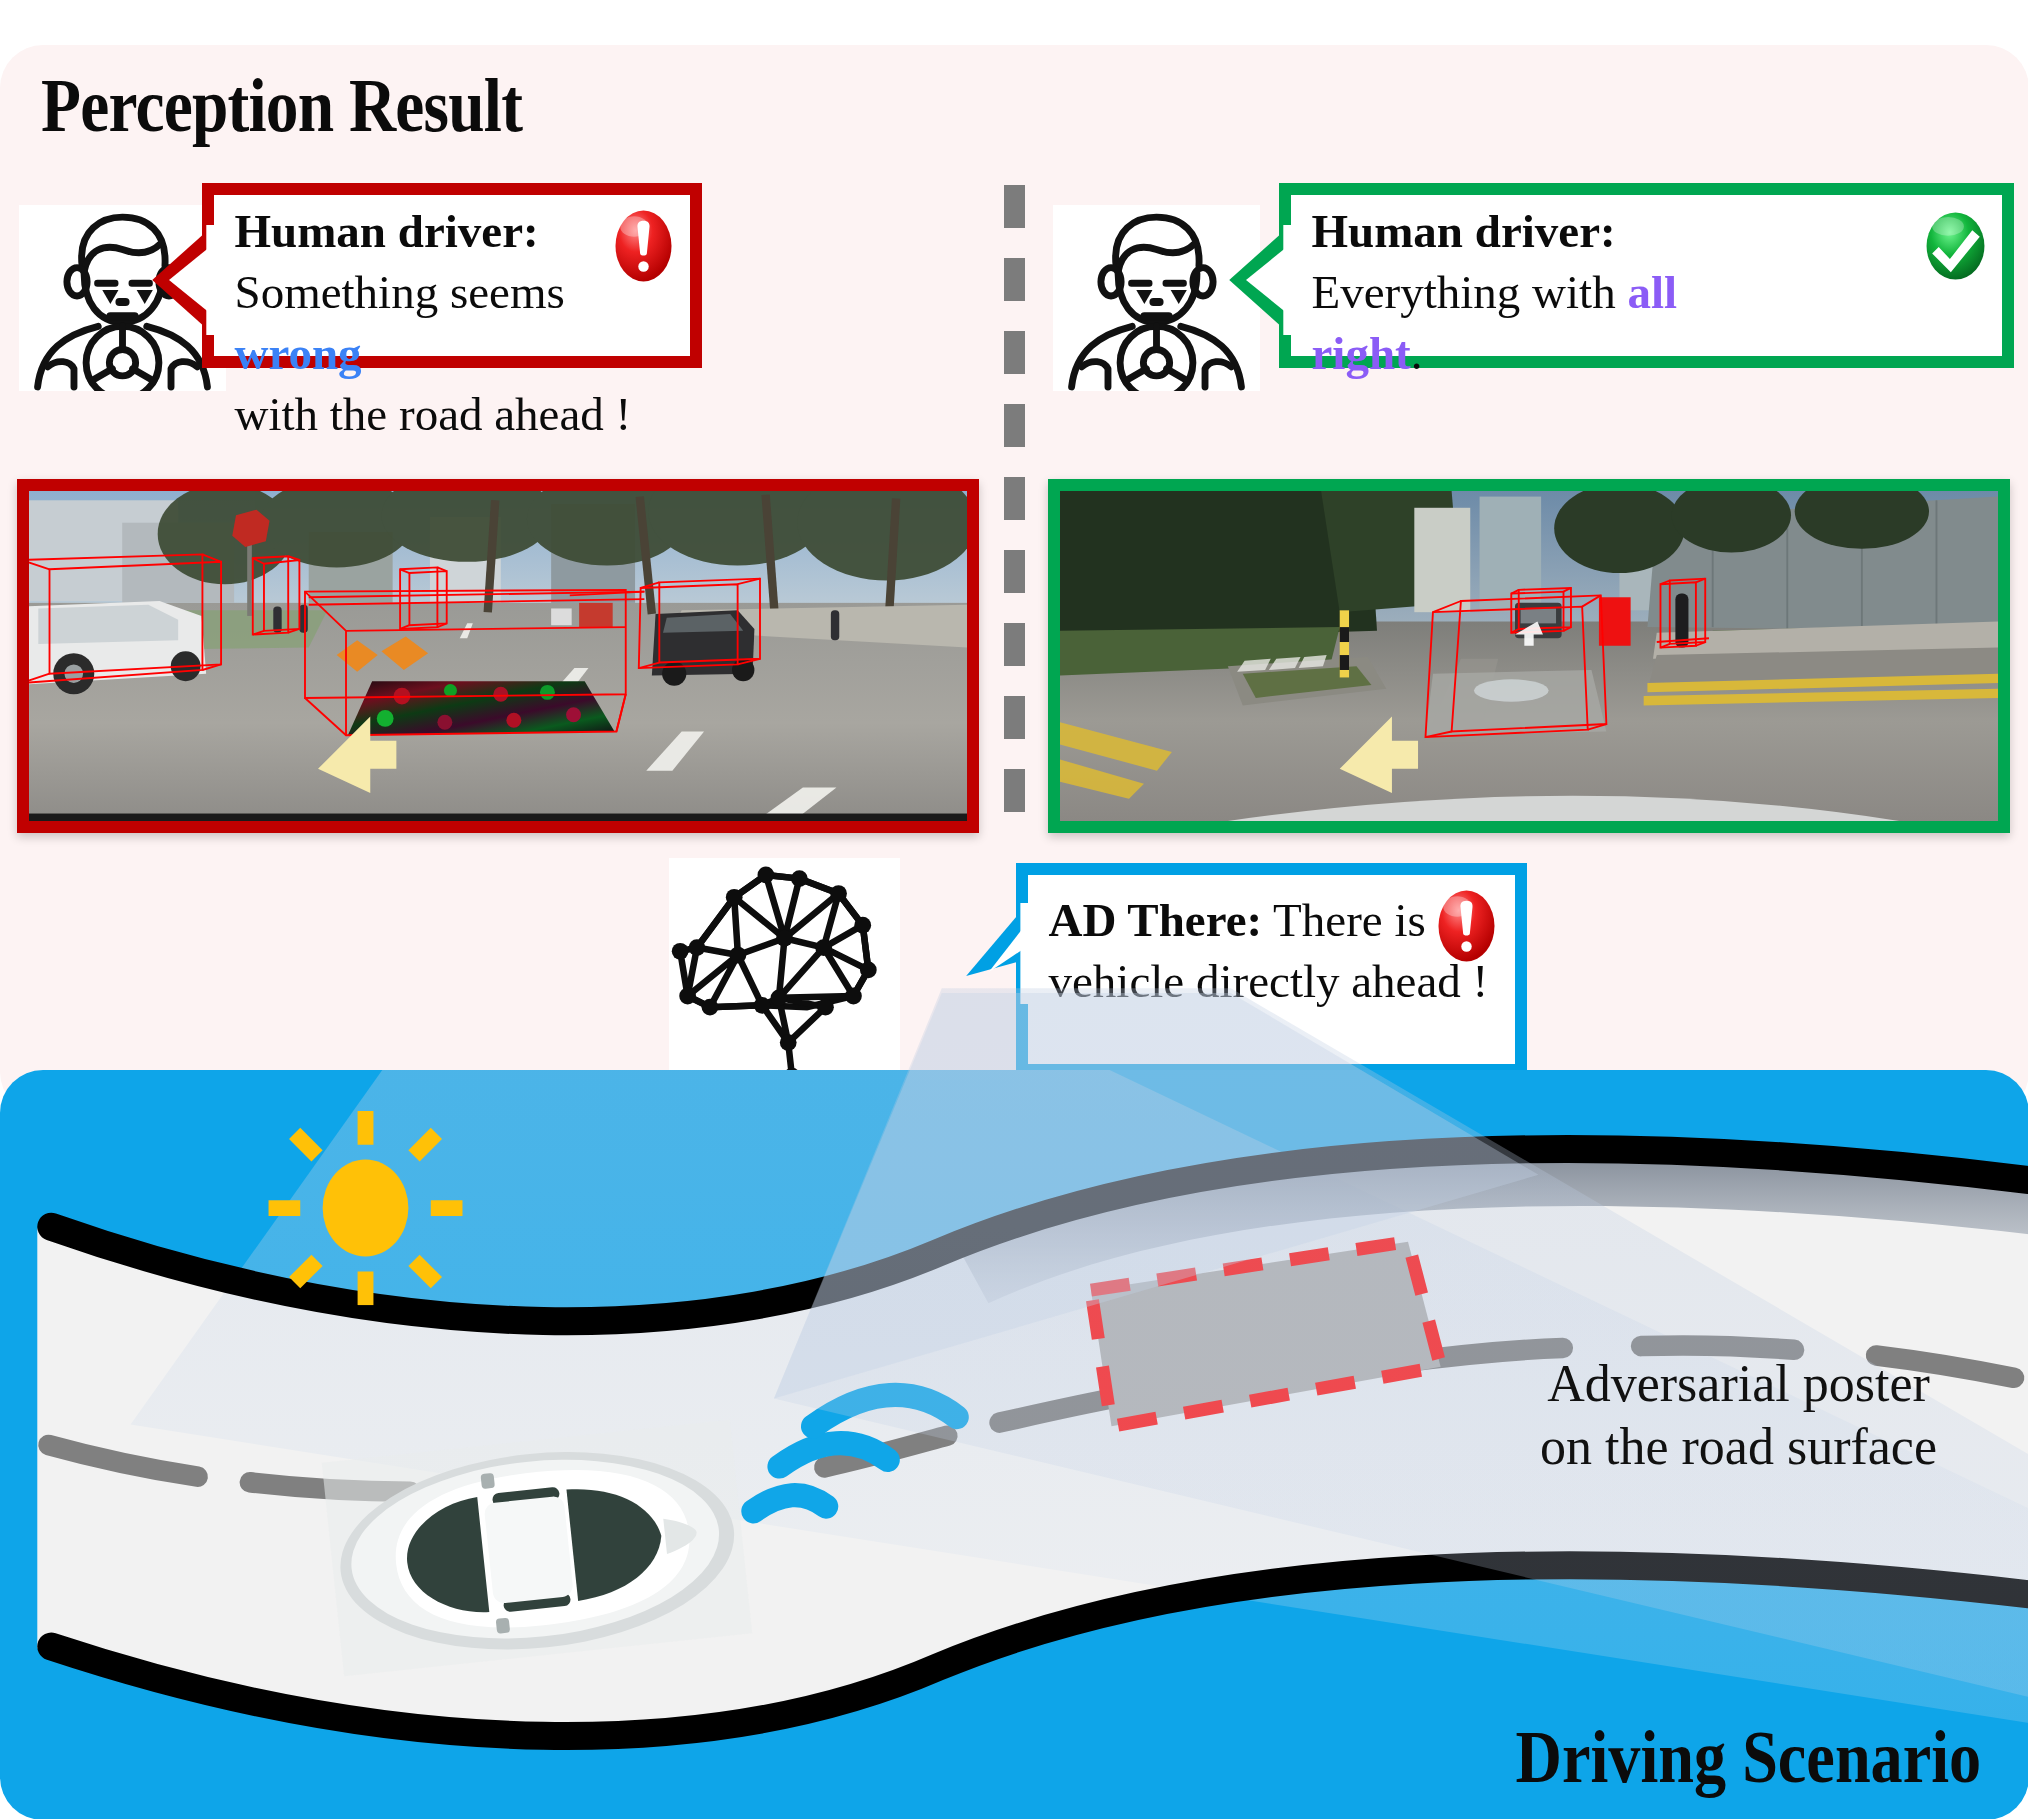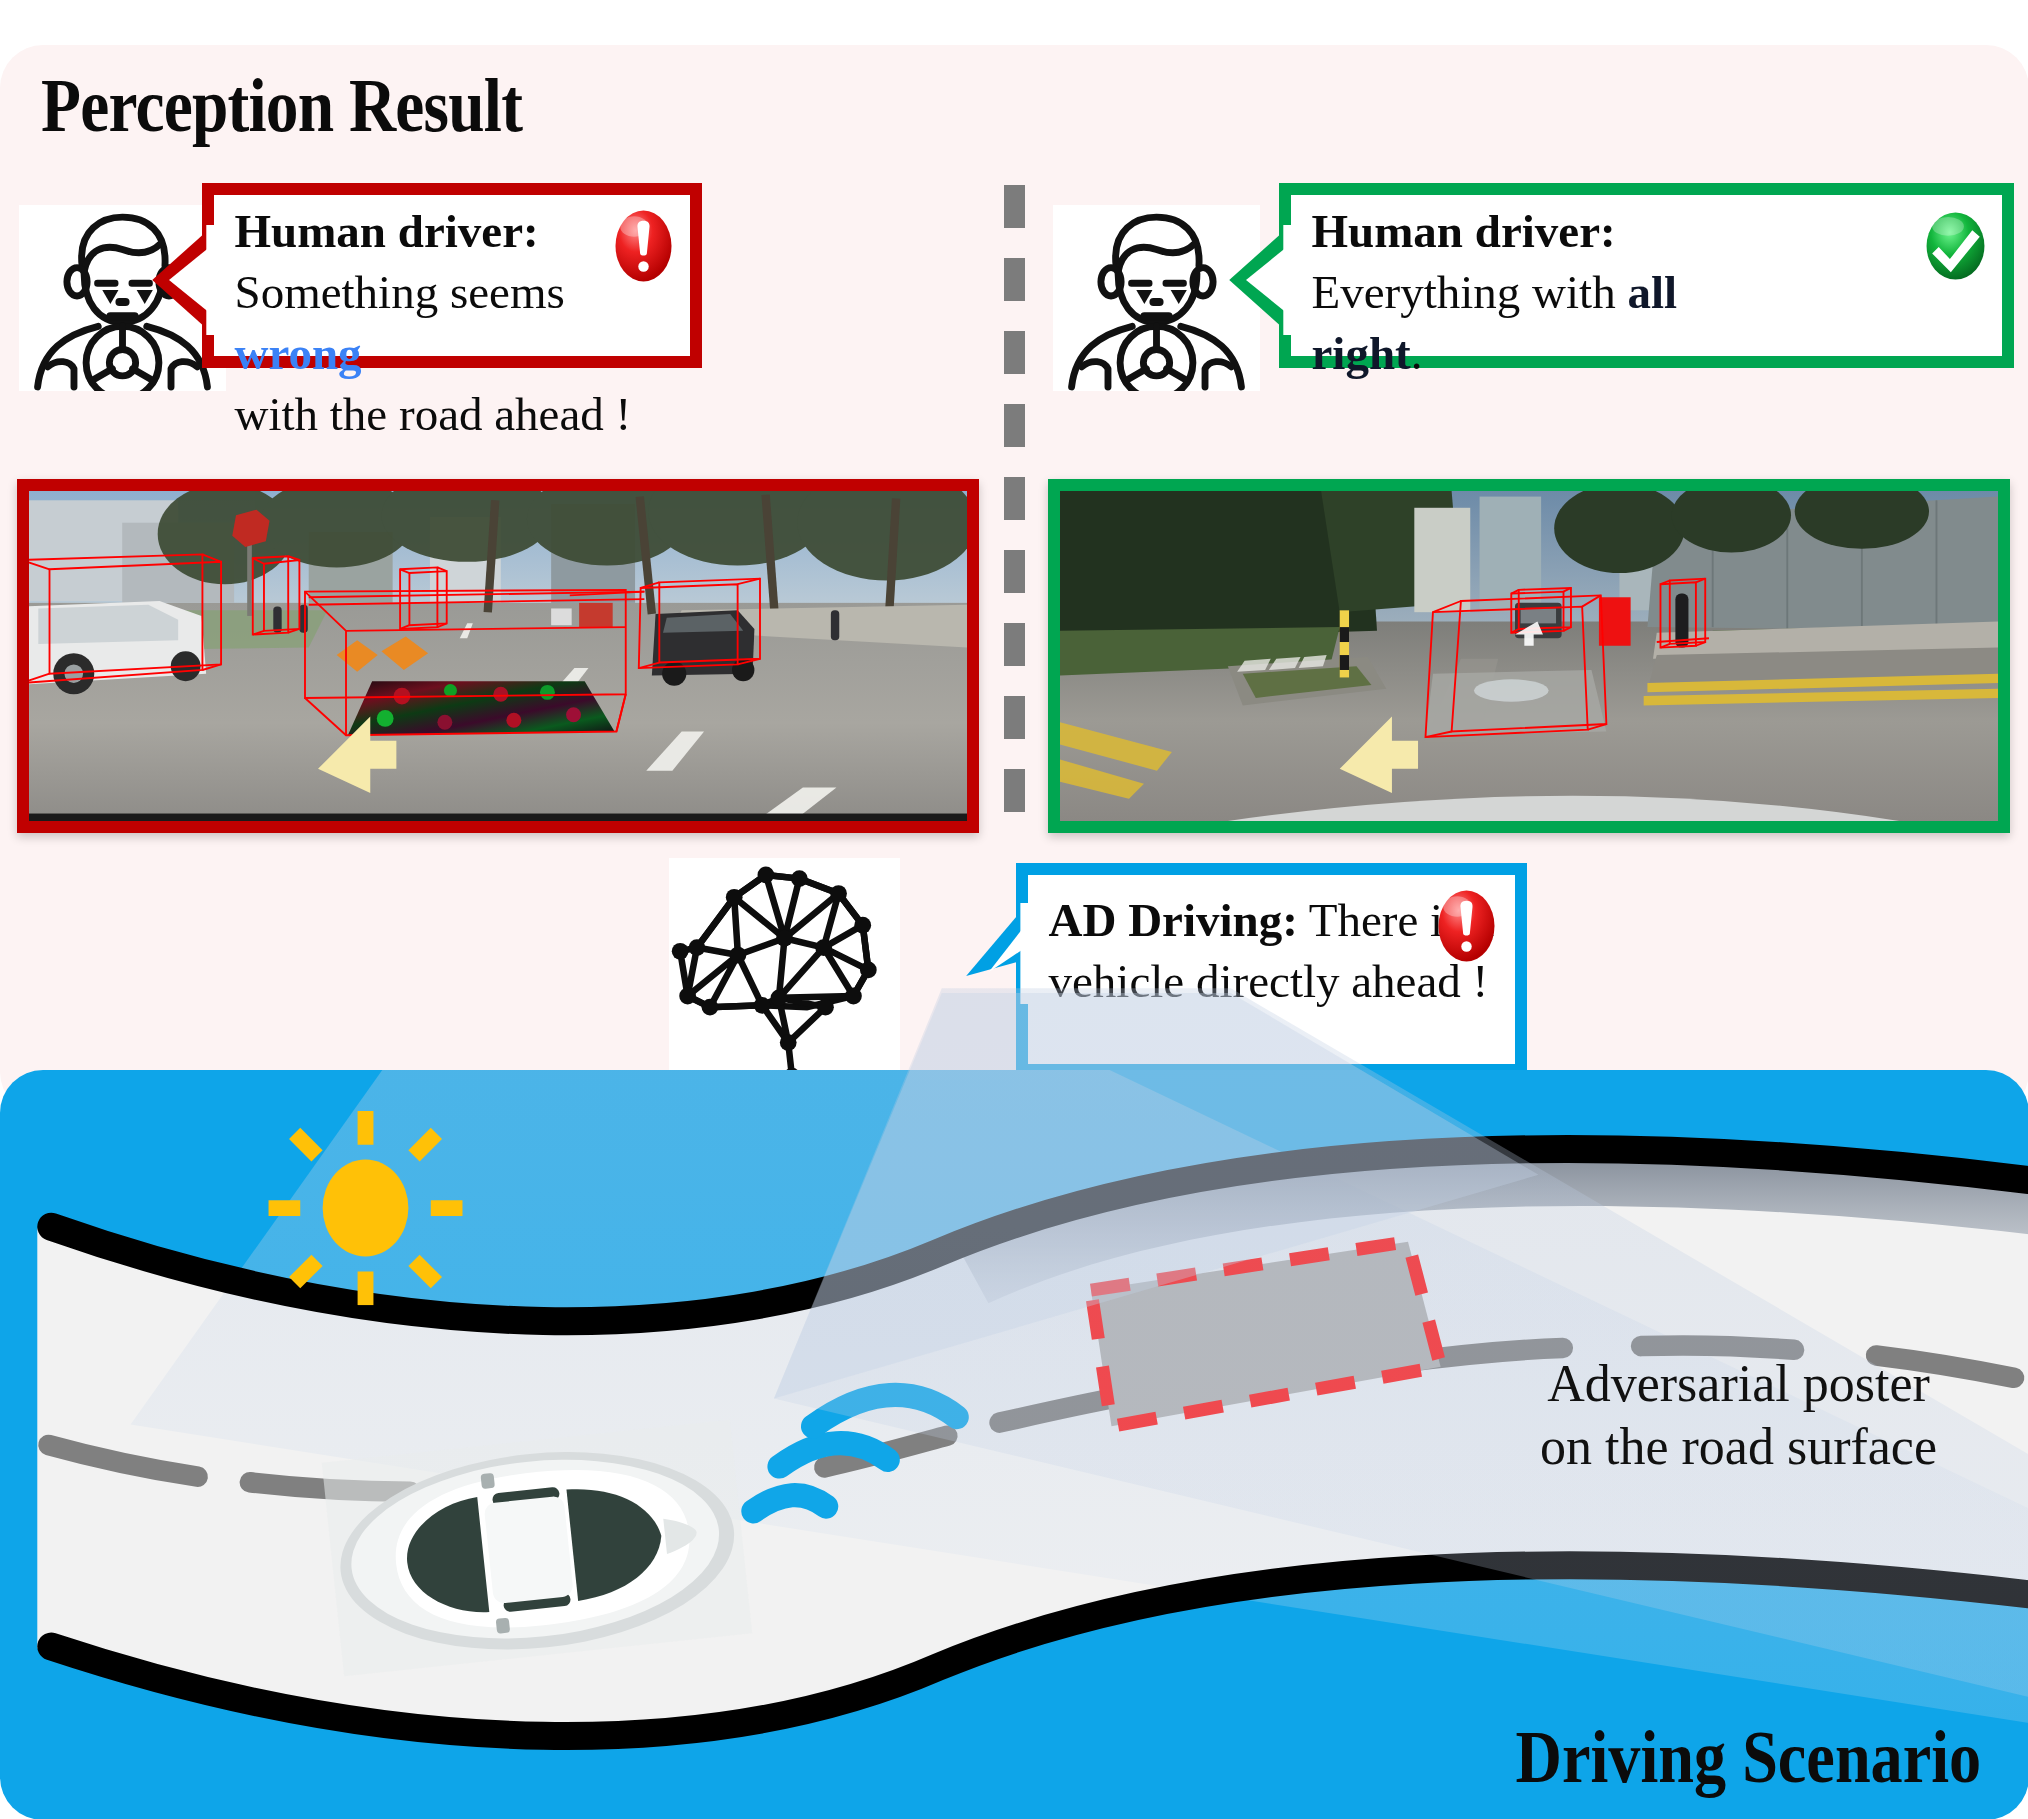--- a/index.html
+++ b/index.html
@@ -74,21 +74,21 @@
 
   .txt-left{
     position:absolute; left:20.5px; top:5.6px; right:5.6px;
     font-size:47px;
   }
   .txt-ad{
     position:absolute; left:20.5px; top:15px; right:5.6px;
     font-size:47px;
   }
   .kw-red{ color:#3b82f6; font-weight:bold; }
-  .kw-green{ color:#0f172a; font-weight:bold;text-align:right; }
+  .kw-green{ color:#8b5cf6; font-weight:bold;text-align:right; }
   .speaker{ font-weight:bold; }
 
   
   .status-icon{
     position:absolute; width:71px; height:84px;
   }
   #icon-alert-left{ right:11.2px; top:9.3px; }
   #icon-check-right{ right:11.2px; top:9.3px; }
   #icon-alert-ad{ right:13px; top:9.3px; }
 
@@ -550,21 +550,21 @@
     </svg>
   </div>
 
   <div class="bubble" id="bubble-ad">
     <svg class="tail" viewBox="0 0 66 108">
       <polygon points="66,0 0,78 66,60" fill="#00a0e4"></polygon>
       <polygon points="66,20 24,74 66,46" fill="#ffffff"></polygon>
       <rect x="58" y="0" width="10" height="108" fill="#ffffff"></rect>
     </svg>
     <div class="bubble-text txt-ad">
-      <div><span class="speaker">AD Driving:</span><span> There is a</span></div>
+      <div><span class="speaker">AD There:</span><span> There is a</span></div>
       <div><span>vehicle directly ahead !</span></div>
     </div>
     <div class="status-icon" id="icon-alert-ad">
       <svg viewBox="0 0 76 90" width="71" height="84">
         <defs>
           <radialGradient id="rg3" cx="36%" cy="28%" r="72%">
             <stop offset="0%" stop-color="#ff8a8a"></stop>
             <stop offset="42%" stop-color="#ee2222"></stop>
             <stop offset="100%" stop-color="#b50000"></stop>
           </radialGradient>

